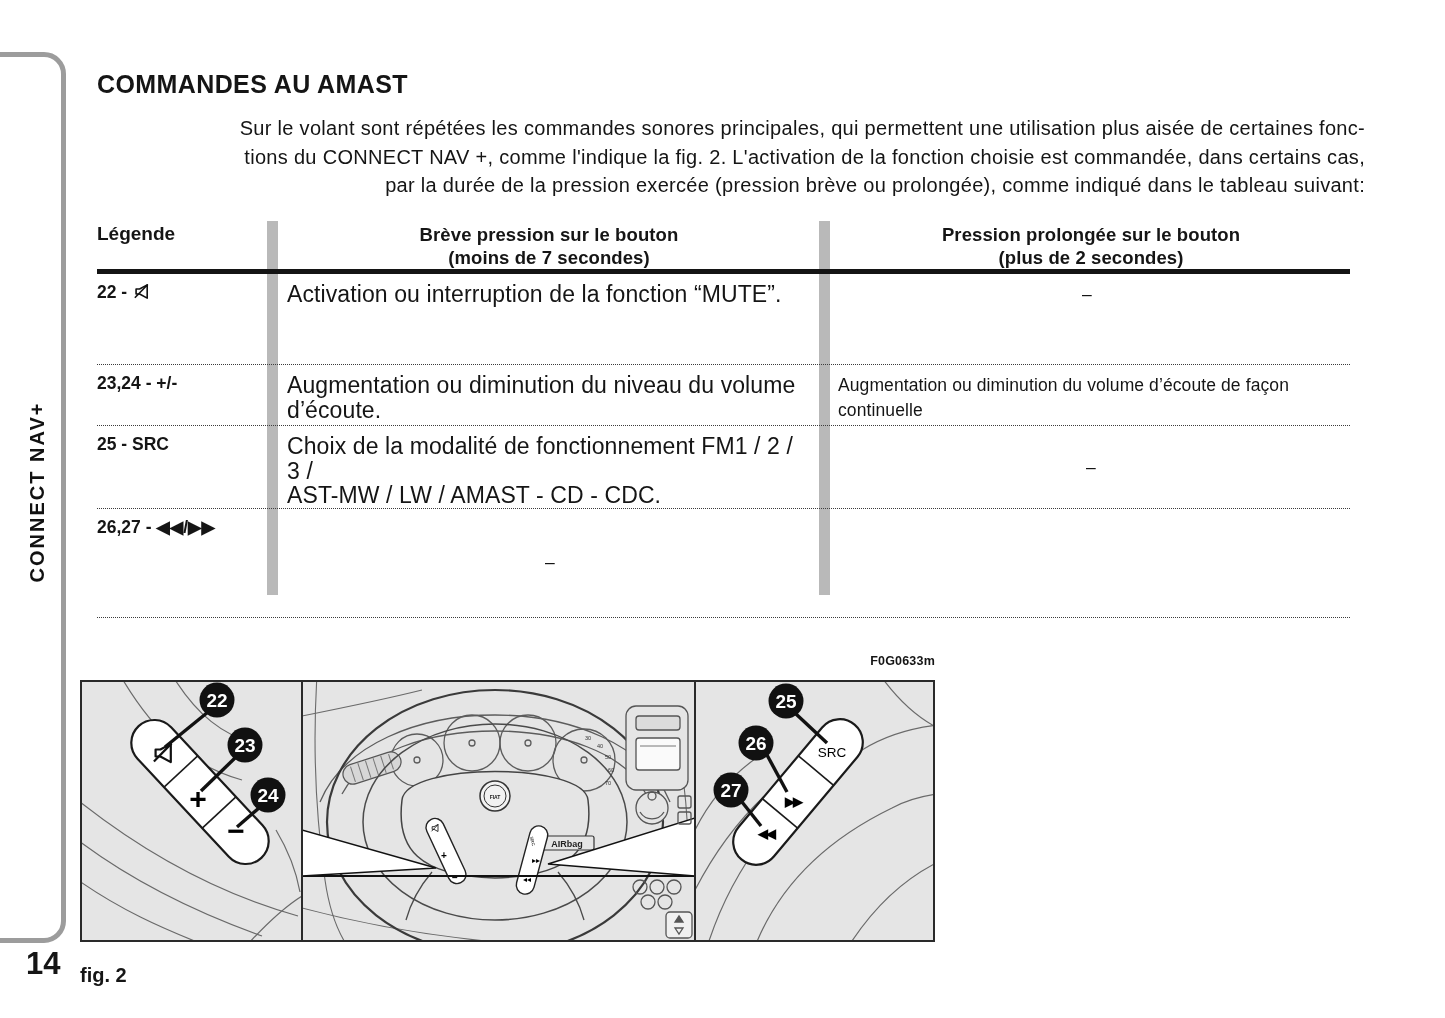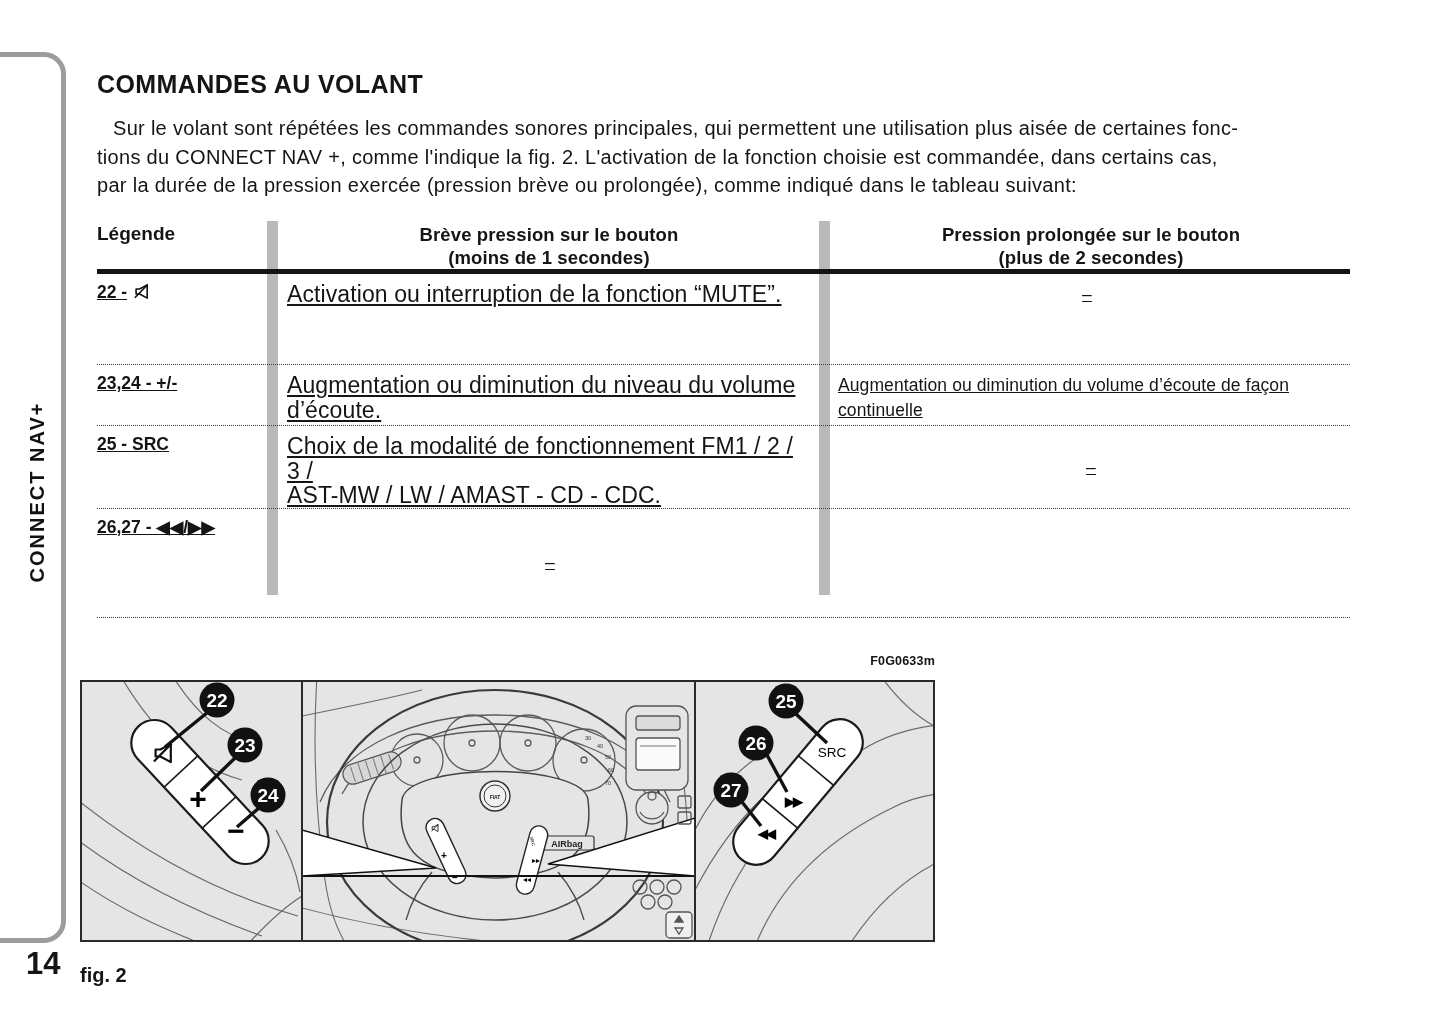--- a/index.html
+++ b/index.html
@@ -9,39 +9,39 @@
   
   .side-tab{position:absolute;left:-28px;top:52px;width:94px;height:891px;
             box-sizing:border-box;border:5px solid #9c9c9c;border-radius:22px;
             background:#fff;}
   .side-label{position:absolute;left:37px;top:492px;transform:translate(-50%,-50%) rotate(-90deg);
               white-space:nowrap;font-weight:bold;font-size:20px;letter-spacing:2px;color:#111;}
   .page-num{position:absolute;left:26px;top:946px;font-size:31px;font-weight:800;}
   .fig-caption{position:absolute;left:80px;top:948px;font-size:20px;font-weight:bold;margin-top:16px;}
   .title{position:absolute;left:97px;top:53px;font-size:25px;font-weight:800;letter-spacing:.4px;}
   .intro{position:absolute;left:97px;top:94px;width:1268px;font-size:20px;line-height:28.5px;
-         letter-spacing:.3px;white-space:pre-line;text-indent:16px;}
+         letter-spacing:.3px;white-space:pre-line;text-indent:16px;text-align:right;}
 
   
   .sw-table{position:absolute;left:97px;top:221px;width:1253px;}
   .colbar{position:absolute;top:0;width:11px;height:374px;background:#b9b9b9;z-index:0;}
   .colbar.b1{left:170px;} .colbar.b2{left:722px;}
   .trow{display:flex;position:relative;z-index:1;}
   .c1{width:170px;flex:none;box-sizing:border-box;padding:8px 4px 0 0;font-weight:bold;font-size:17.5px;}
   .cgap{width:11px;flex:none;}
   .c2{width:541px;flex:none;box-sizing:border-box;padding:8px 8px 0 9px;font-size:23px;
       line-height:24.5px;white-space:pre-line;letter-spacing:.1px;}
   .c3{width:520px;flex:none;box-sizing:border-box;padding:8px 6px 0 8px;font-size:17.5px;
       line-height:24.5px;white-space:pre-line;letter-spacing:.1px;}
   .c3.center{text-align:center;padding-left:0;}
   .c3.vcenter{display:flex;align-items:center;justify-content:center;padding-top:0;}
   .hrow .c1{font-size:19px;padding-top:2px;}
   .hrow .c2,.hrow .c3{font-weight:bold;font-size:18.5px;line-height:23px;text-align:center;padding-top:2px;}
   .thick-rule{position:relative;z-index:2;height:5px;background:#141414;}
-  .dotted{border-bottom:1.6px dotted #3c3c3c;text-decoration:underline;}
+  .dotted{border-bottom:1.6px dotted #3c3c3c;}
   .r1{min-height:90px;} .r2{min-height:60px;} .r3{min-height:64px;} .r4{min-height:108px;}
   .hrow{min-height:47px;}
   .mute-ico{width:19px;height:19px;vertical-align:-3px;margin-left:5px;color:#111;}
 
   
   .fig-code{position:absolute;left:80px;top:654px;width:855px;text-align:right;
             font-size:12.5px;font-weight:bold;letter-spacing:.2px;}
   .figure-wrap{position:absolute;left:80px;top:680px;width:855px;height:262px;}
   svg{font-family:"Liberation Sans",sans-serif;}
   .hidden-defs{position:absolute;width:0;height:0;overflow:hidden;}
@@ -56,33 +56,33 @@
       <line x1="3" y1="16.6" x2="16.6" y2="2.6" stroke="currentColor" stroke-width="1.7"></line>
     </symbol>
   </defs>
 </svg>
 
 <div class="side-tab"></div>
 <div class="side-label">CONNECT NAV+</div>
 <div class="page-num">14</div>
 <div class="fig-caption">fig. 2</div>
 
-<h1 class="title">COMMANDES AU VOLANT</h1>
+<h1 class="title">COMMANDES AU AMAST</h1>
 <p class="intro">Sur le volant sont répétées les commandes sonores principales, qui permettent une utilisation plus aisée de certaines fonc-
 tions du CONNECT NAV +, comme l'indique la fig. 2. L'activation de la fonction choisie est commandée, dans certains cas,
 par la durée de la pression exercée (pression brève ou prolongée), comme indiqué dans le tableau suivant:</p>
 
 <div class="sw-table">
   <div class="colbar b1"></div>
   <div class="colbar b2"></div>
 
   <div class="trow hrow">
     <div class="c1">Légende</div>
     <div class="cgap"></div>
-    <div class="c2"><span>Brève pression sur le bouton</span><br><span>(moins de 1 secondes)</span></div>
+    <div class="c2"><span>Brève pression sur le bouton</span><br><span>(moins de 7 secondes)</span></div>
     <div class="cgap"></div>
     <div class="c3"><span>Pression prolongée sur le bouton</span><br><span>(plus de 2 secondes)</span></div>
   </div>
   <div class="thick-rule"></div>
 
   <div class="trow r1 dotted">
     <div class="c1"><span>22 -</span><svg class="mute-ico">
           <use href="#mute-sym"></use>
         </svg></div>
     <div class="cgap"></div>

